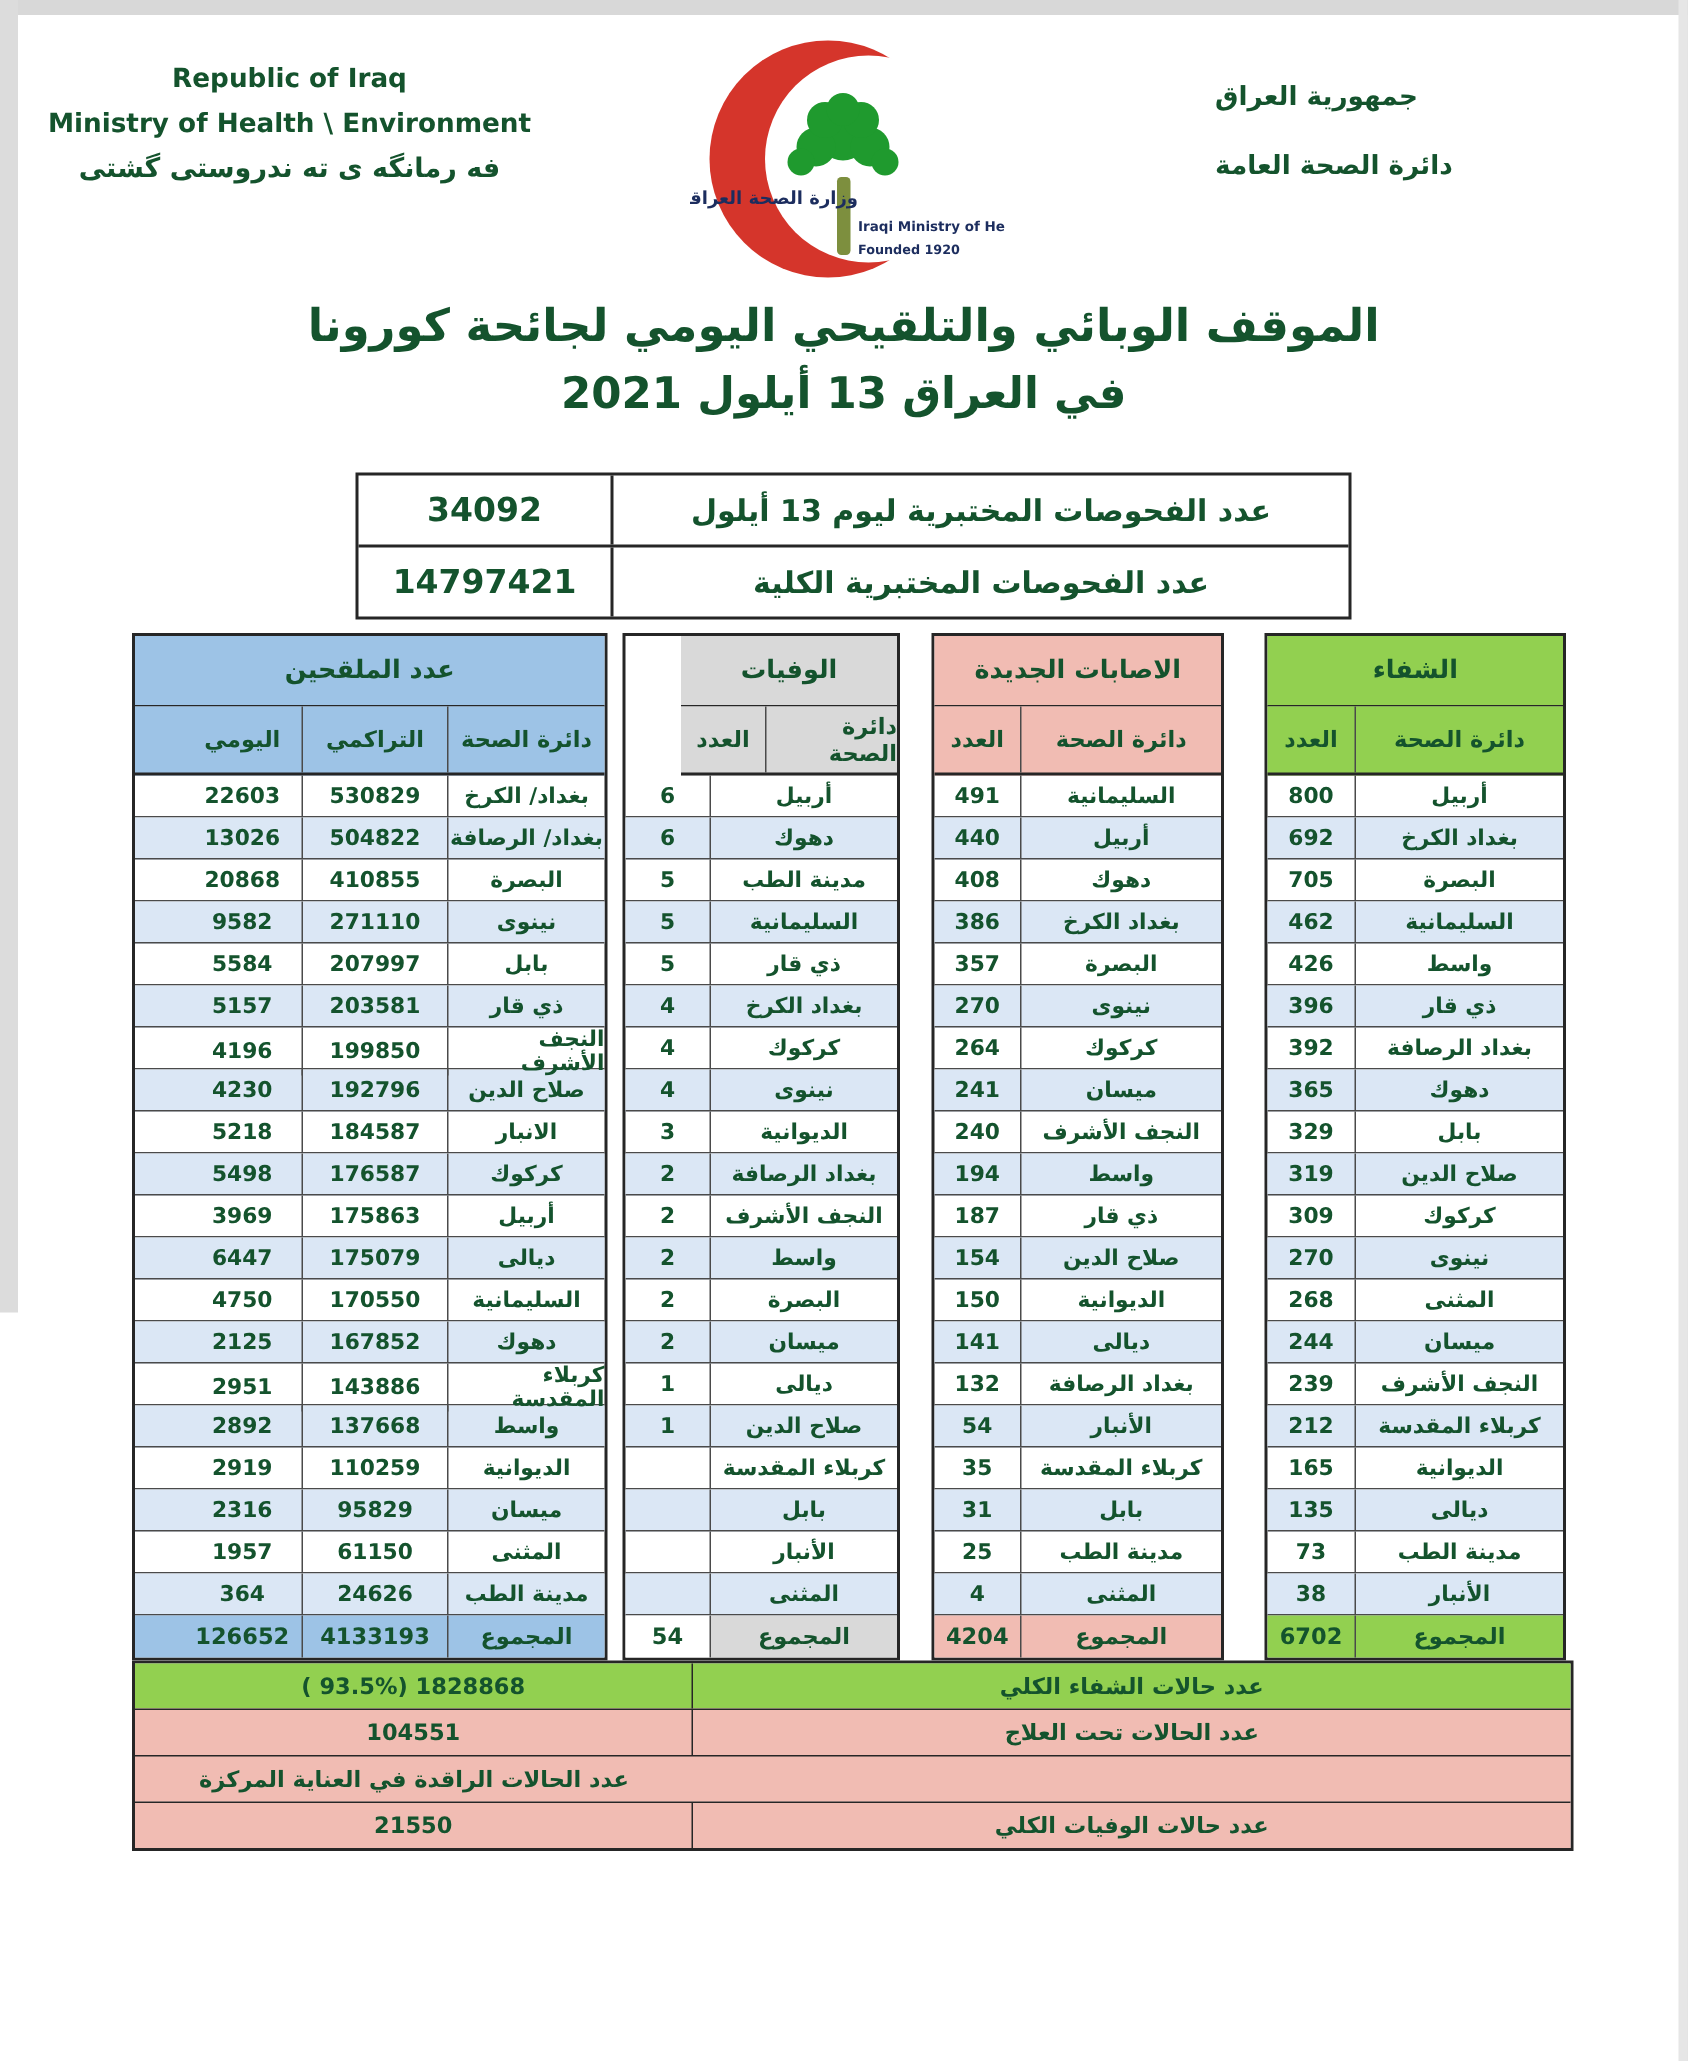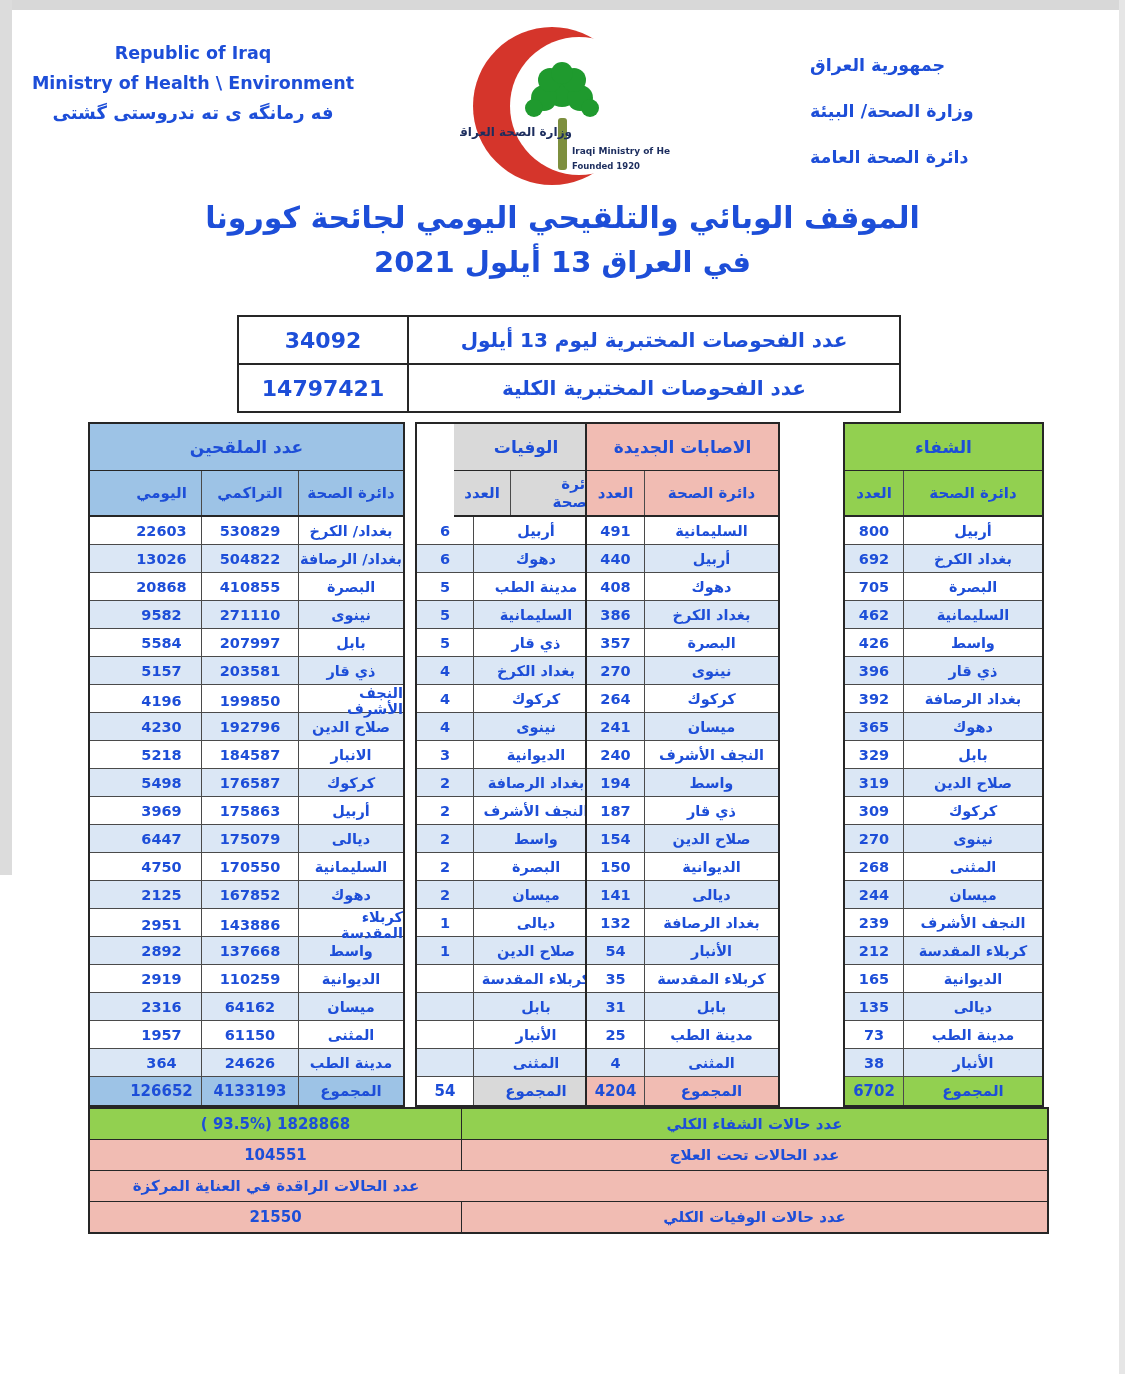--- a/index.html
+++ b/index.html
@@ -1,17 +1,17 @@
 <!DOCTYPE html>
 <html lang="ar"><head>
 <meta charset="utf-8">
 <style>
   html,body{margin:0;padding:0;background:#cfcfcf;}
   .page{position:relative;width:1125px;height:1374px;background:#ffffff;overflow:hidden;
-        font-family:"DejaVu Sans",sans-serif;color:#1d4ed8;margin:0 auto;}
+        font-family:"DejaVu Sans",sans-serif;color:#14532d;margin:0 auto;}
   .edge-t{position:absolute;left:0;top:0;width:100%;height:10px;background:#d8d8d8;}
   .edge-l{position:absolute;left:0;top:0;width:12px;height:875px;background:#dcdcdc;}
   .edge-r{position:absolute;right:0;top:0;width:6px;height:100%;background:#e6e6e6;}
 
   
   .hdr-en{position:absolute;left:28px;top:38px;width:330px;text-align:center;
           font-weight:bold;font-size:17.5px;line-height:30px;}
   .hdr-en .ku{direction:rtl;font-size:18px;}
   .hdr-ar{position:absolute;right:55px;top:42px;width:260px;text-align:left;direction:rtl;
           font-weight:bold;font-size:17.5px;line-height:46px;}
@@ -49,21 +49,21 @@
   .vac{left:88px;width:313px;}
   .vac .cols{grid-template-columns:80px 97px 1fr;padding-left:32px;}
   .vac .tt,.vac .th,.vac .tf{background:#9dc3e6;}
 
   .dea{left:415px;width:181px;}
   .dea .cols{grid-template-columns:57px 1fr;}
   .dea .tt,.dea .th{background:#d9d9d9;margin-left:37px;}
   .dea .tf .lbl{background:#d9d9d9;}
   .dea .tf .num{background:#ffffff;}
 
-  .inf{left:585px;width:191px;}
+  .inf{left:621px;width:191px;}
   .inf .cols{grid-template-columns:58px 1fr;}
   .inf .tt,.inf .th,.inf .tf{background:#f1bcb3;}
 
   .rec{left:843px;width:197px;}
   .rec .cols{grid-template-columns:59px 1fr;}
   .rec .tt,.rec .th,.rec .tf{background:#92d050;}
 
   
   .summary{position:absolute;left:88px;top:1107px;width:957px;border:2px solid #262626;background:#fff;}
   .summary .s-row{display:grid;grid-template-columns:372px 1fr;height:30px;font-weight:bold;}
@@ -103,21 +103,20 @@
       <circle cx="74" cy="90" r="9" fill="#1f9a2e"></circle>
       <circle cx="130" cy="90" r="9" fill="#1f9a2e"></circle>
     </g>
     <text x="112" y="118" font-size="12" font-weight="bold" fill="#1c2d5e" direction="rtl">وزارة الصحة العراقية</text>
     <text x="112" y="136" font-size="9" font-weight="bold" fill="#1c2d5e">Iraqi Ministry of Health</text>
     <text x="112" y="151" font-size="8.5" font-weight="bold" fill="#1c2d5e">Founded 1920</text>
   </svg>
 
   <div class="hdr-ar">
     <div>جمهورية العراق</div>
-    <div>وزارة الصحة/ البيئة</div>
     <div>دائرة الصحة العامة</div>
   </div>
 
   <div class="main-title">
     <div class="l1">الموقف الوبائي والتلقيحي اليومي لجائحة كورونا</div>
     <div class="l2">في العراق  13  أيلول 2021</div>
   </div>
 
   <div class="tests">
     <div class="row">
@@ -236,21 +235,21 @@
         </div>
 
         <div class="tr cols">
           <span class="num">2919</span>
           <span class="num">110259</span>
           <span>الديوانية</span>
         </div>
 
         <div class="tr cols">
           <span class="num">2316</span>
-          <span class="num">64162</span>
+          <span class="num">95829</span>
           <span>ميسان</span>
         </div>
 
         <div class="tr cols">
           <span class="num">1957</span>
           <span class="num">61150</span>
           <span>المثنى</span>
         </div>
 
         <div class="tr cols">

